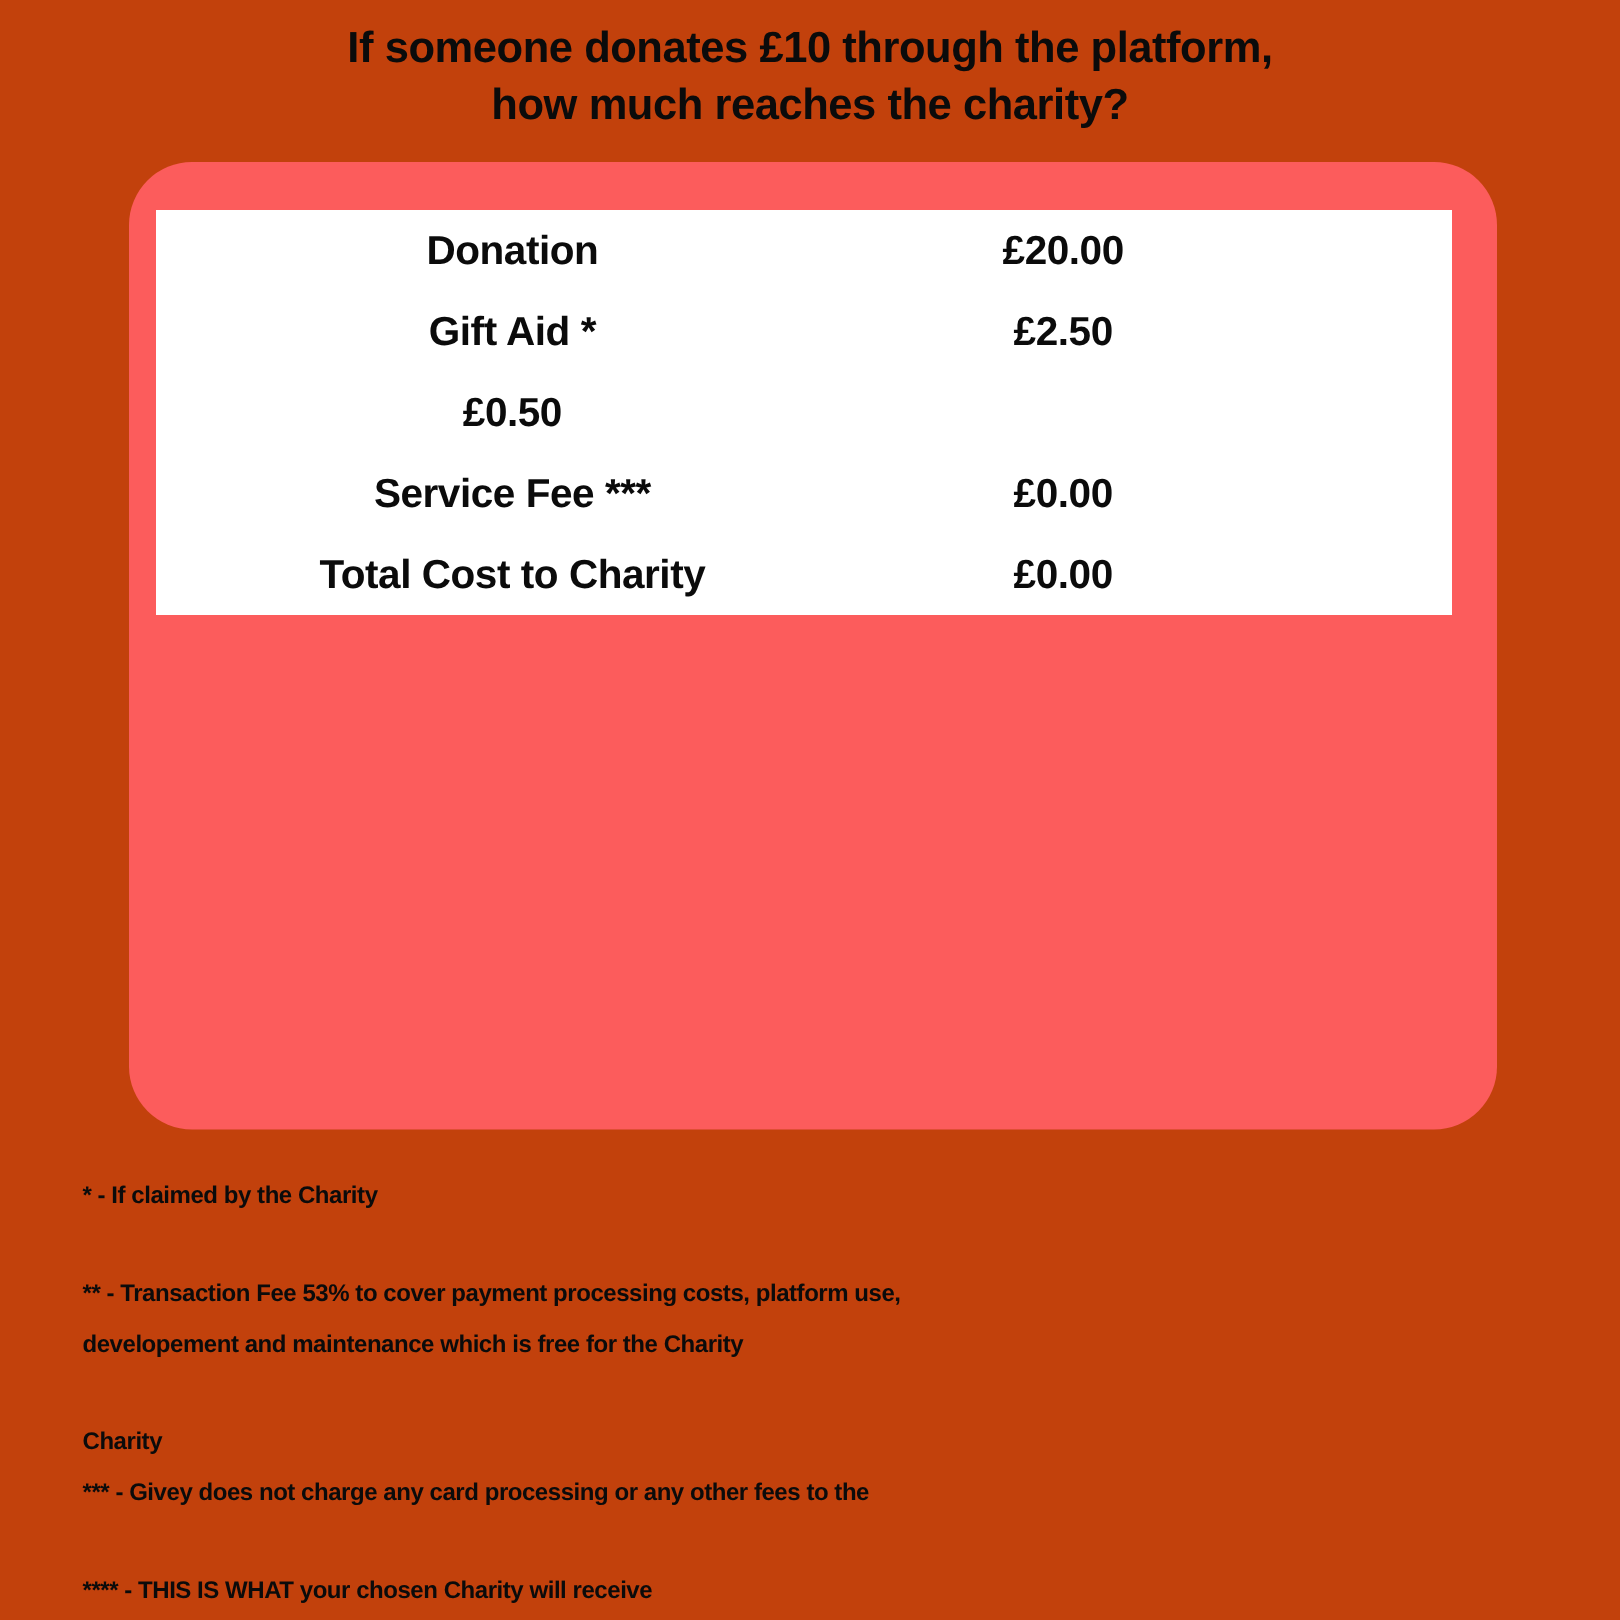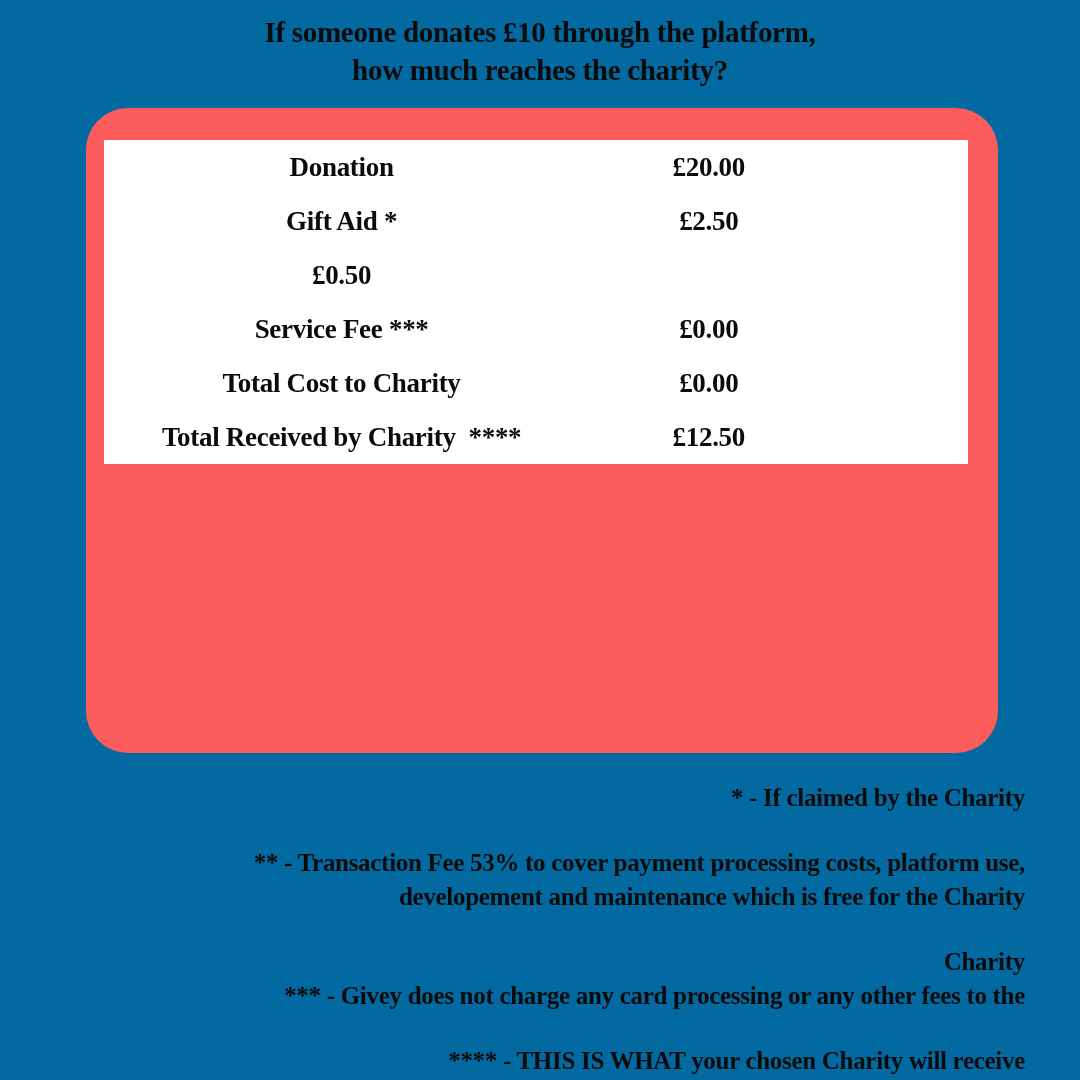--- a/index.html
+++ b/index.html
@@ -4,23 +4,23 @@
 <style>
   html, body {
     margin: 0;
     padding: 0;
     background: #ffffff;
   }
   .canvas {
     position: relative;
     width: 1080px;
     height: 1080px;
-    background: #0369a1;
+    background: #c2410c;
     overflow: hidden;
-    font-family: Liberation Serif, serif;
+    font-family: Liberation Sans, sans-serif;
     color: #0b0b0b;
   }
   .title {
     position: absolute;
     top: 13px;
     left: 0;
     width: 1080px;
     text-align: center;
     font-size: 29px;
     line-height: 38px;
@@ -57,22 +57,22 @@
     font-size: 27px;
     font-weight: 700;
     letter-spacing: -0.3px;
     white-space: pre;
   }
   .footnotes {
     position: absolute;
     top: 781px;
     left: 55px;
     width: 970px;
-    text-align: right;
-    font-size: 25px;
+    text-align: left;
+    font-size: 16px;
     line-height: 34px;
     font-weight: 700;
     letter-spacing: -0.3px;
   }
   .footnote {
     margin: 0 0 31px 0;
   }
   .footnote:last-child {
     margin-bottom: 0;
   }
@@ -112,25 +112,20 @@
         <div class="cell">£0.00</div>
         <div class="cell"></div>
       </div>
 
       <div class="row">
         <div class="cell">Total Cost to Charity</div>
         <div class="cell">£0.00</div>
         <div class="cell"></div>
       </div>
 
-      <div class="row">
-        <div class="cell">Total Received by Charity  ****</div>
-        <div class="cell">£12.50</div>
-        <div class="cell"></div>
-      </div>
 
     </div>
   </div>
 
   <div class="footnotes">
     <div class="footnote">
       <div>* - If claimed by the Charity</div>
     </div>
     <div class="footnote">
       <div>** - Transaction Fee 53% to cover payment processing costs, platform use,</div>

